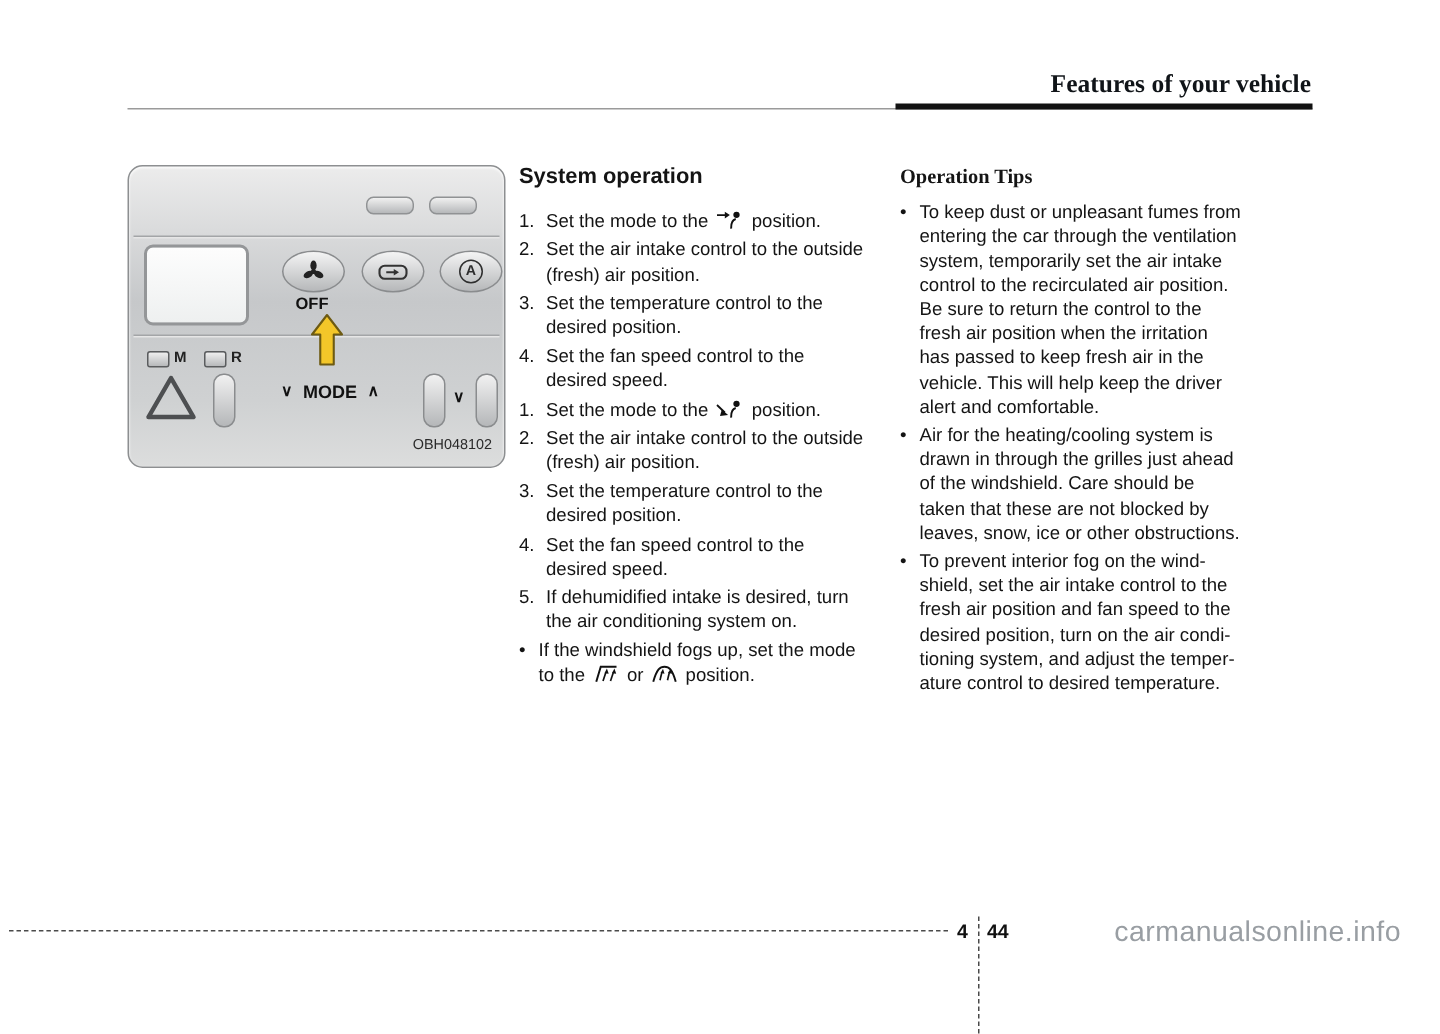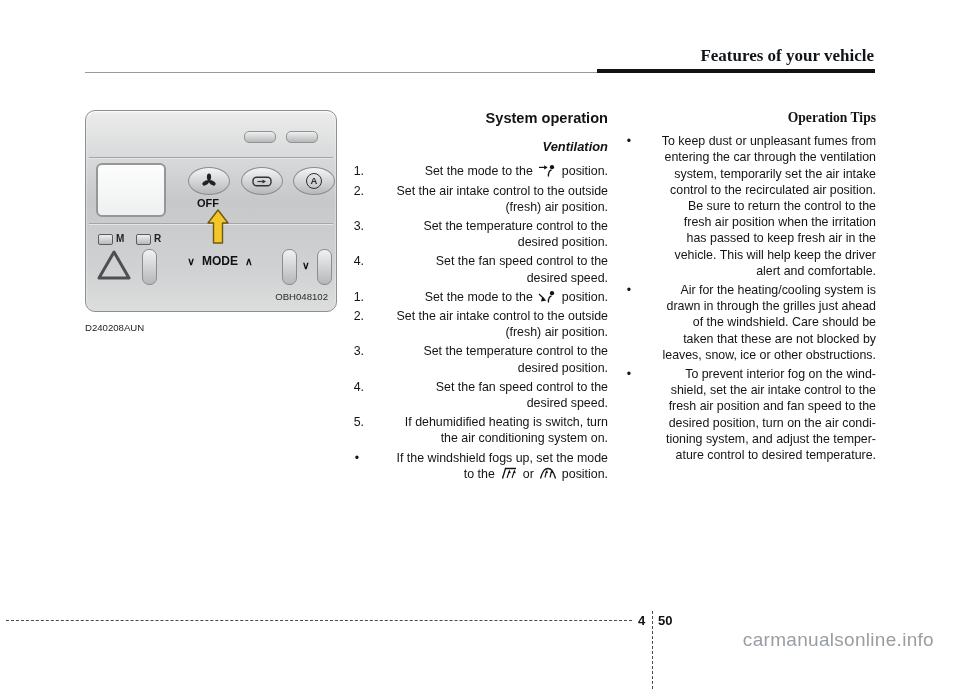--- a/index.html
+++ b/index.html
@@ -9,22 +9,22 @@
 
   
   .header-title{position:absolute;top:46px;right:86px;
     font-family:"Liberation Serif",serif;font-size:17px;font-weight:bold;color:#101418;}
   .rule-thin{position:absolute;left:85px;top:72px;width:790px;height:1px;background:#9a9a9a;}
   .rule-thick{position:absolute;left:597px;top:69px;width:278px;height:4px;background:#121212;}
 
   
   .col{position:absolute;top:110px;font-size:12.4px;line-height:16.2px;text-align:left;}
   .col-left{left:85px;width:250px;}
-  .col-mid{left:346px;width:262px;text-align:right;}
-  .col-right{left:618px;width:258px;text-align:right;}
+  .col-mid{left:346px;width:262px;}
+  .col-right{left:600px;width:258px;}
 
   .code{font-size:9.6px;color:#1c1c1c;margin:8px 0 2px 0;}
   .h-section{font-size:14.6px;font-weight:bold;margin:0 0 13px 0;}
   .h-sub{font-size:12.9px;font-weight:bold;font-style:italic;margin:2px 0 8px 0;}
   .ops-title{font-family:"Liberation Serif",serif;font-size:13.6px;font-weight:bold;margin:0 0 7px 0;}
   .para{white-space:pre-line;margin-top:5px;}
 
   .li{display:flex;margin-bottom:3px;}
   .li .num{flex:none;width:18px;}
   .li .mark{flex:none;width:13px;}
@@ -58,21 +58,21 @@
   .chev-extra{position:absolute;left:216px;top:146px;font-size:10.5px;font-weight:bold;color:#111;}
   .arrow-callout{position:absolute;left:121px;top:98px;}
   .warn{position:absolute;left:10px;top:138px;}
   .obh{position:absolute;right:8px;bottom:6px;font-size:9.6px;color:#2a2a2a;text-align:center;}
 
   
   .h-dash{position:absolute;left:6px;top:620px;width:626px;border-top:1px dashed #4a4a4a;}
   .v-dash{position:absolute;left:652px;top:611px;height:78px;border-left:1px dashed #4a4a4a;}
   .pn{position:absolute;top:613px;font-size:13px;font-weight:bold;color:#111;}
   .pn-ch{left:638px;} .pn-pg{left:658px;}
-  .watermark{position:absolute;top:629px;right:26px;font-size:19px;color:#999ea3;letter-spacing:.3px;}
+  .watermark{position:absolute;top:611px;right:26px;font-size:19px;color:#999ea3;letter-spacing:.3px;}
 </style>
 </head>
 <body>
 
 <div class="page">
 
   <div class="header-title">Features of your vehicle</div>
   <div class="rule-thin"></div>
   <div class="rule-thick"></div>
 
@@ -137,27 +137,25 @@
 
       <div class="warn">
         <svg width="36" height="32" viewBox="0 0 36 32">
           <polygon points="18,3 33,29 3,29" fill="none" stroke="#4d4f51" stroke-width="3" stroke-linejoin="round"></polygon>
         </svg>
       </div>
 
       <div class="obh">OBH048102</div>
     </div>
 
-    <div class="code">D240208AUN</div>
   </div>
 
   <div class="col col-mid">
     <div class="h-section">System operation</div>
 
-    <div class="h-sub">Ventilation</div>
 
     <div class="li">
       <span class="num">1.</span>
       <span class="txt"><span>Set the mode to the</span><svg class="mode-icon" width="21" height="13" viewBox="0 0 21 13">
             <circle cx="15" cy="3.2" r="2.1" fill="#111"></circle>
             <path d="M14.5 6c-2.6.6-3.2 2.8-3.1 6.4" stroke="#111" stroke-width="1.3" fill="none"></path>
             <path d="M2 3.4h7.2" stroke="#111" stroke-width="1.2" fill="none"></path>
             <path d="M7.2 1.2 L10.6 3.4 L7.2 5.6 Z" fill="#111"></path>
           </svg><span>position.</span></span>
     </div>
@@ -197,21 +195,21 @@
       <span class="txt">Set the temperature control to the
 desired position.</span>
     </div>
     <div class="li">
       <span class="num">4.</span>
       <span class="txt">Set the fan speed control to the
 desired speed.</span>
     </div>
     <div class="li">
       <span class="num">5.</span>
-      <span class="txt">If dehumidified heating is switch, turn
+      <span class="txt">If dehumidified intake is desired, turn
 the air conditioning system on.</span>
     </div>
     <div class="li">
       <span class="mark">•</span>
       <span class="txt"><span>If the windshield fogs up, set the mode
 to the</span><svg class="mode-icon" width="20" height="13" viewBox="0 0 20 13">
             <path d="M3.5 11.5 L6.5 1.5 L17 1.5" fill="none" stroke="#111" stroke-width="1.3"></path>
             <path d="M8 11 L10 5" stroke="#111" stroke-width="1.1" fill="none"></path>
             <path d="M9 5.8 L10.6 2.6 L11.8 6.2 Z" fill="#111"></path>
             <path d="M13 11 L15 5" stroke="#111" stroke-width="1.1" fill="none"></path>
@@ -256,16 +254,16 @@
 fresh air position and fan speed to the
 desired position, turn on the air condi-
 tioning system, and adjust the temper-
 ature control to desired temperature.</span>
     </div>
   </div>
 
   <div class="h-dash"></div>
   <div class="v-dash"></div>
   <div class="pn pn-ch">4</div>
-  <div class="pn pn-pg">50</div>
+  <div class="pn pn-pg">44</div>
   <div class="watermark">carmanualsonline.info</div>
 
 </div>
 
 </body></html>

